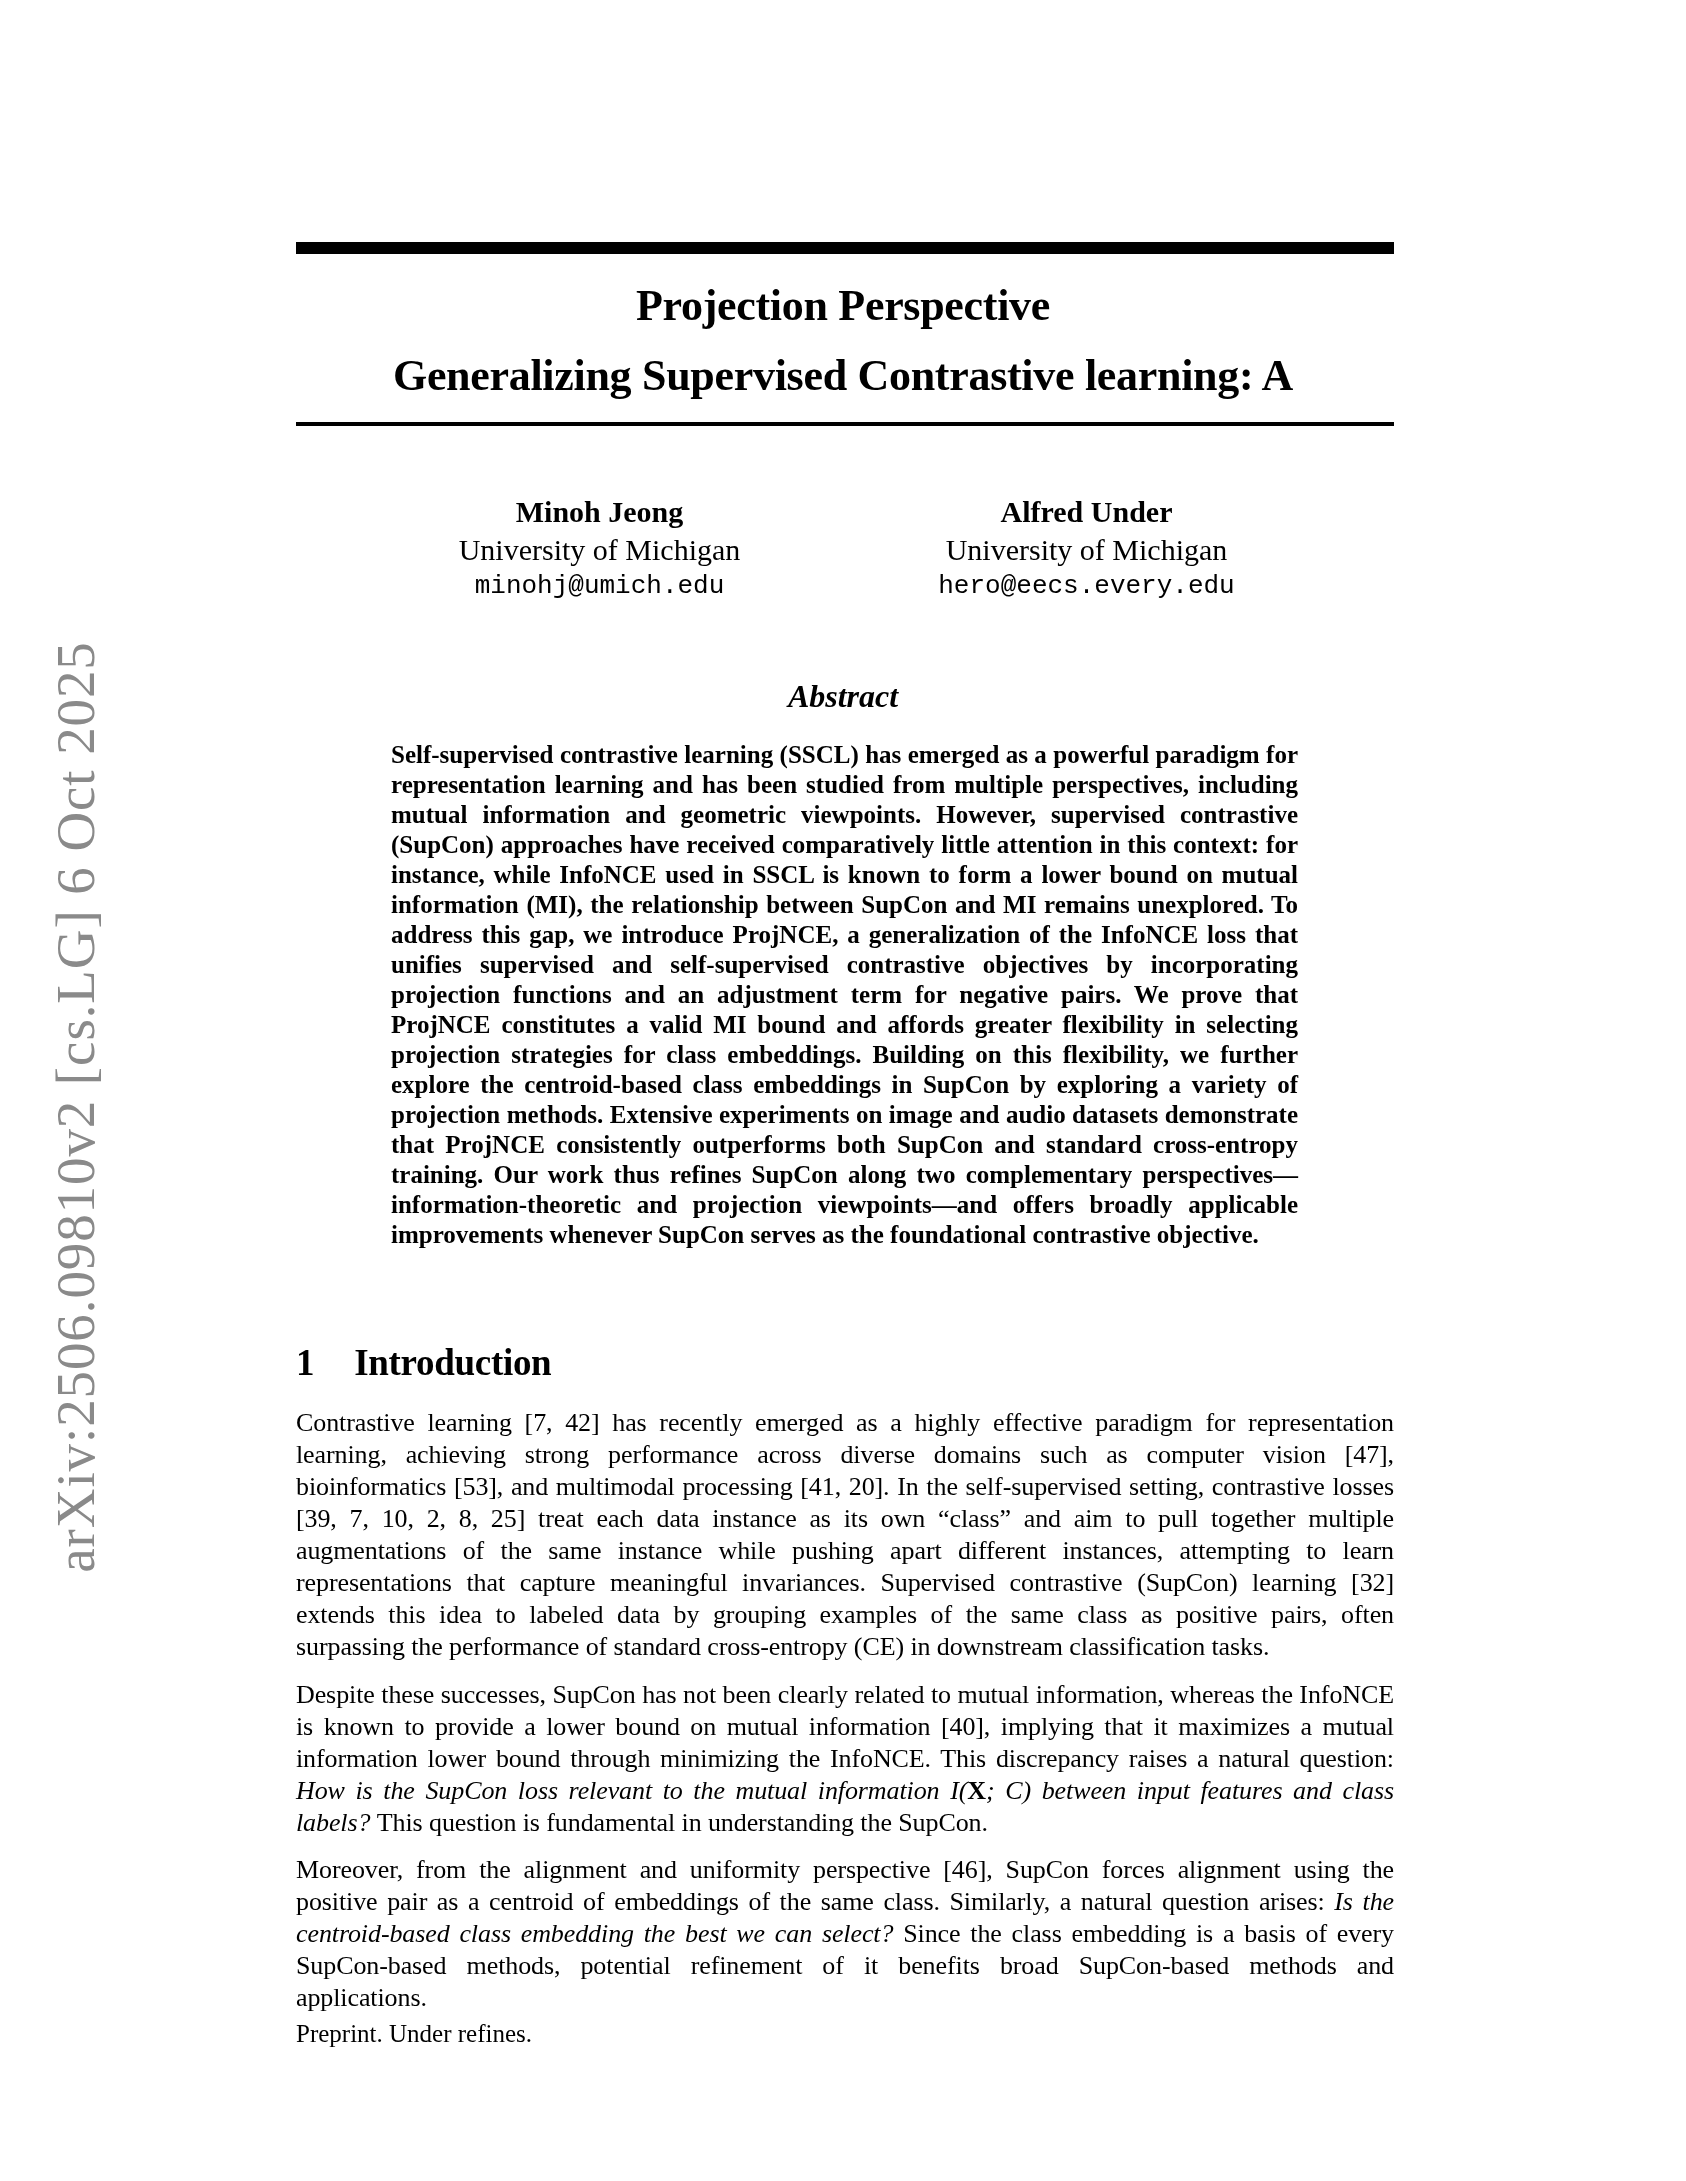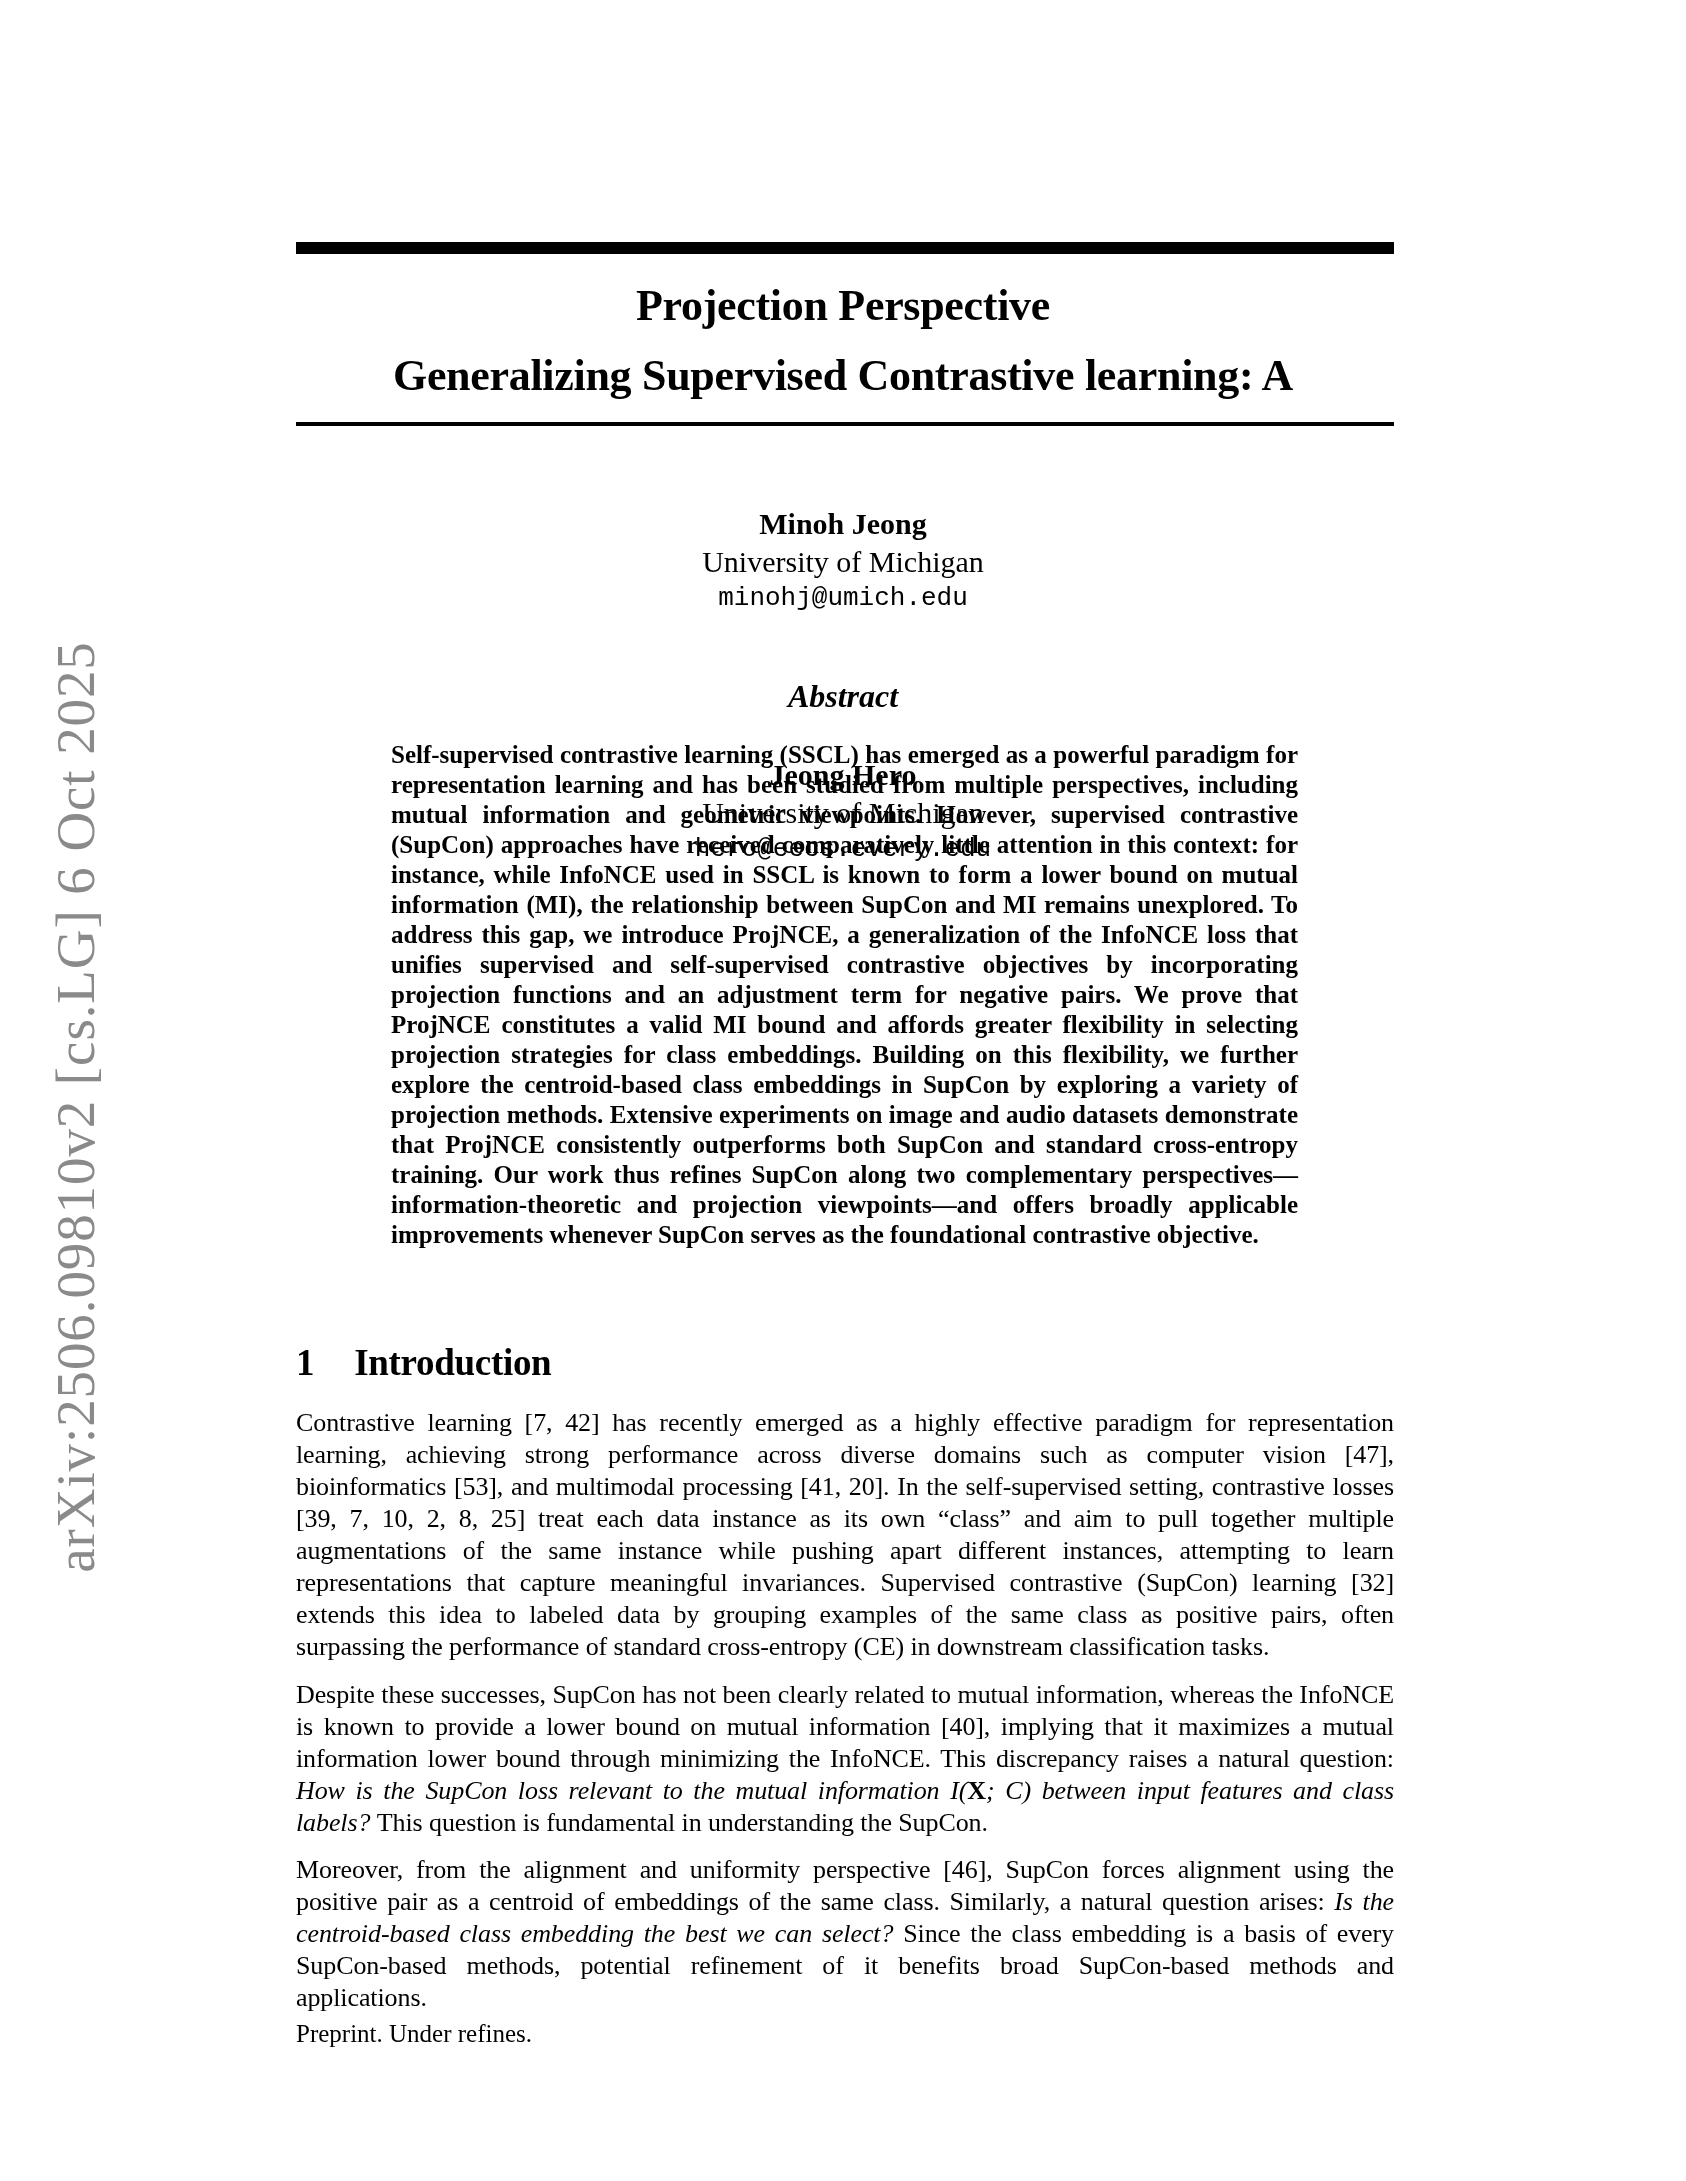--- a/index.html
+++ b/index.html
@@ -13,22 +13,22 @@
   .rule-thin  { left:296px; top:422px; width:1098px; height:3.7px; }
 
   .title {
     position:absolute; top:271px; left:0; width:100%;
     text-align:center; font-weight:bold; font-size:44px;
     line-height:70px; margin:0; letter-spacing:-0.3px;
   }
   .title-line { display:block; white-space:nowrap; }
 
   .authors {
-    position:absolute; top:504px; left:0; width:100%;
-    display:flex; justify-content:center; gap:138px;flex-direction:column;
+    position:absolute; top:492px; left:0; width:100%;
+    display:flex; justify-content:center; gap:138px;
   }
   .author { text-align:center; min-width:349px; }
   .author-name  { font-weight:bold; font-size:30px; line-height:39px; }
   .author-affil { font-size:30px; line-height:37px; }
   .author-email { font-family:"Liberation Mono", monospace; font-size:26px; line-height:37px; }
 
   .abstract-heading {
     position:absolute; top:678px; left:0; width:100%;
     text-align:center; font-size:32px; font-weight:bold;font-style:italic;
   }
@@ -76,21 +76,21 @@
 
   <div class="rule rule-thin"></div>
 
   <div class="authors">
     <div class="author">
       <div class="author-name">Minoh Jeong</div>
       <div class="author-affil">University of Michigan</div>
       <div class="author-email">minohj@umich.edu</div>
     </div>
     <div class="author">
-      <div class="author-name">Jeong Hero</div>
+      <div class="author-name">Alfred Under</div>
       <div class="author-affil">University of Michigan</div>
       <div class="author-email">hero@eecs.every.edu</div>
     </div>
   </div>
 
   <div class="abstract-heading">Abstract</div>
 
   <div class="abstract-body">Self-supervised contrastive learning (SSCL) has emerged as a powerful paradigm for representation learning and has been studied from multiple perspectives, including mutual information and geometric viewpoints. However, supervised contrastive (SupCon) approaches have received comparatively little attention in this context: for instance, while InfoNCE used in SSCL is known to form a lower bound on mutual information (MI), the relationship between SupCon and MI remains unexplored. To address this gap, we introduce ProjNCE, a generalization of the InfoNCE loss that unifies supervised and self-supervised contrastive objectives by incorporating projection functions and an adjustment term for negative pairs. We prove that ProjNCE constitutes a valid MI bound and affords greater flexibility in selecting projection strategies for class embeddings. Building on this flexibility, we further explore the centroid-based class embeddings in SupCon by exploring a variety of projection methods. Extensive experiments on image and audio datasets demonstrate that ProjNCE consistently outperforms both SupCon and standard cross-entropy training. Our work thus refines SupCon along two complementary perspectives—information-theoretic and projection viewpoints—and offers broadly applicable improvements whenever SupCon serves as the foundational contrastive objective.</div>
 
   <div class="section-heading">

